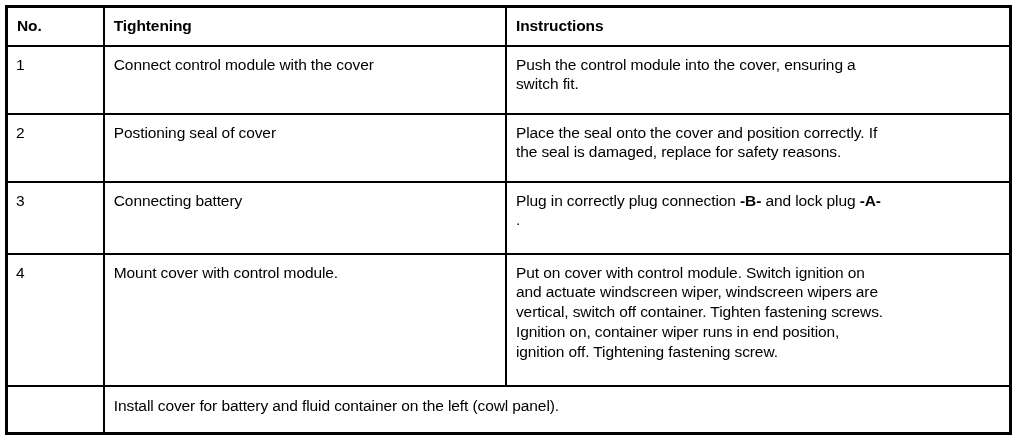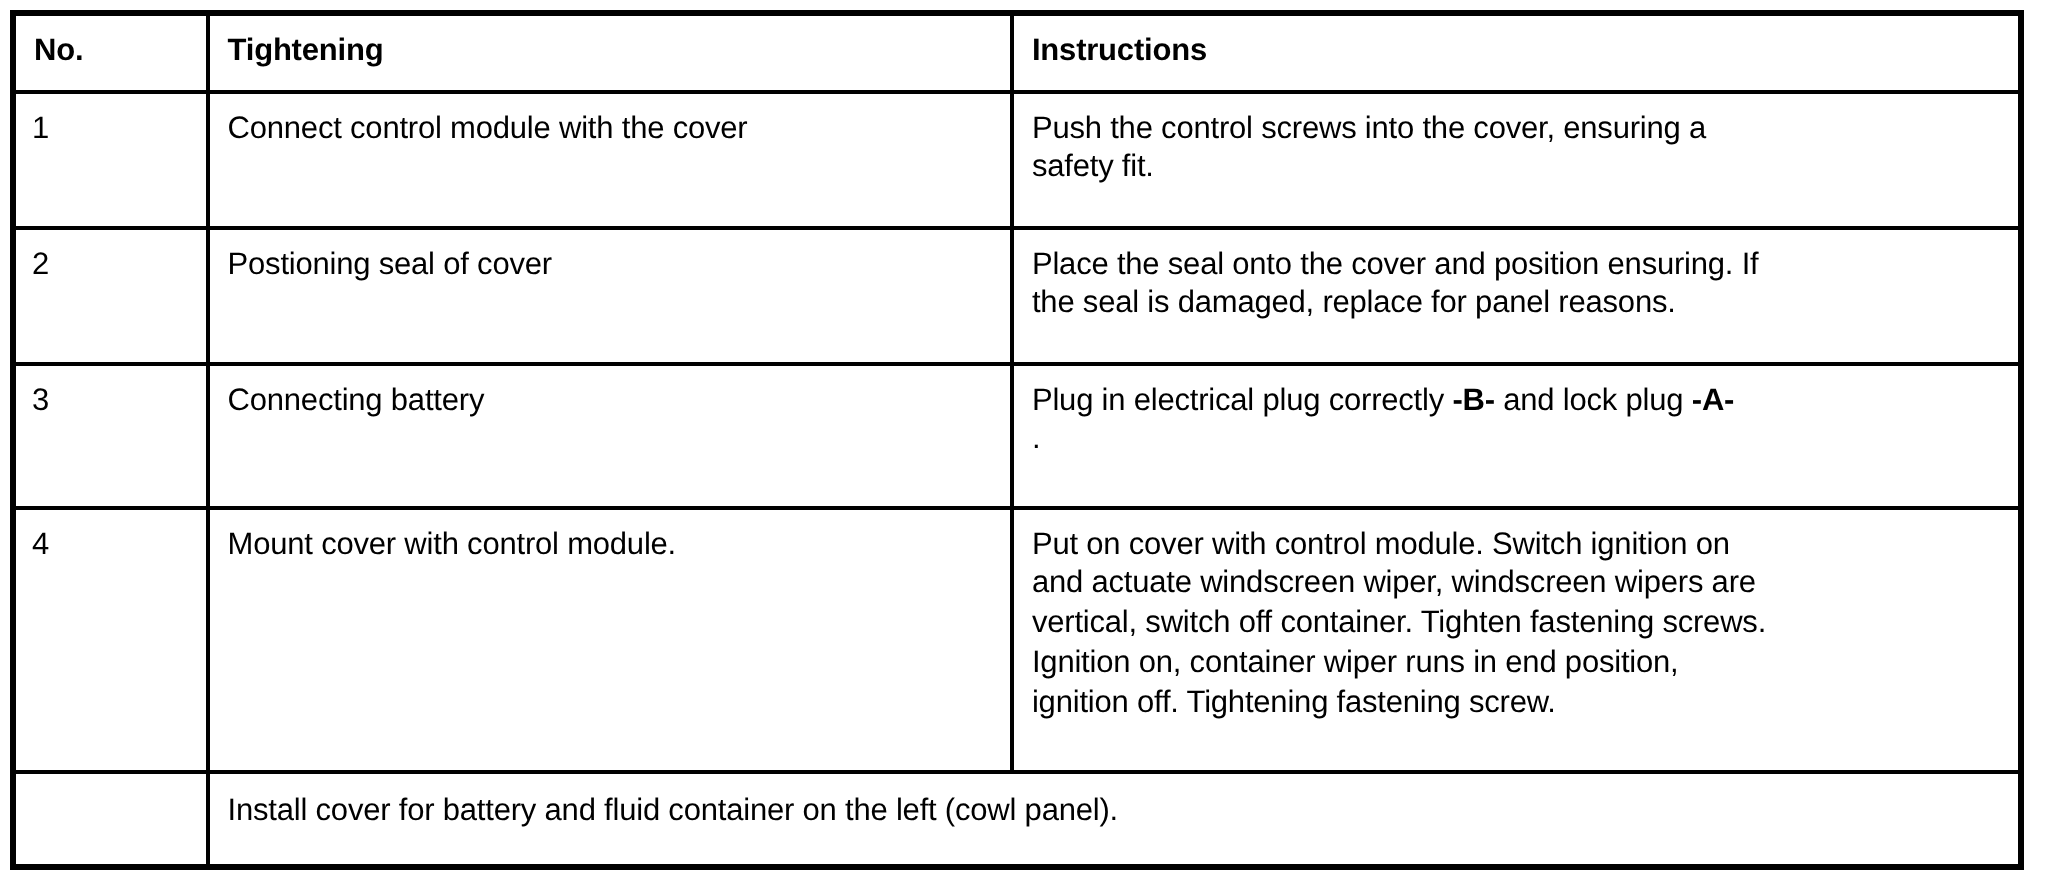--- a/index.html
+++ b/index.html
@@ -95,40 +95,40 @@
         <th>Instructions</th>
       </tr>
     </thead>
 
     <tbody>
 
       <tr class="r-1">
         <td class="no-cell">1</td>
         <td>Connect control module with the cover</td>
         <td>
-          <span class="line">Push the control screws into the cover, ensuring a</span>
-          <span class="line">safety fit.</span>
+          <span class="line">Push the control module into the cover, ensuring a</span>
+          <span class="line">switch fit.</span>
         </td>
       </tr>
 
       <tr class="r-2">
         <td class="no-cell">2</td>
         <td>Postioning seal of cover</td>
         <td>
-          <span class="line">Place the seal onto the cover and position ensuring. If</span>
-          <span class="line">the seal is damaged, replace for panel reasons.</span>
+          <span class="line">Place the seal onto the cover and position correctly. If</span>
+          <span class="line">the seal is damaged, replace for safety reasons.</span>
         </td>
       </tr>
 
       <tr class="r-3">
         <td class="no-cell">3</td>
         <td>Connecting battery</td>
         <td>
           <span class="line">
-            <span>Plug in electrical plug correctly </span><span class="bold-ref">-B-</span><span> and lock plug </span><span class="bold-ref">-A-</span>
+            <span>Plug in correctly plug connection </span><span class="bold-ref">-B-</span><span> and lock plug </span><span class="bold-ref">-A-</span>
           </span>
           <span class="line">.</span>
         </td>
       </tr>
 
       <tr class="r-4">
         <td class="no-cell">4</td>
         <td>Mount cover with control module.</td>
         <td>
           <span class="line">Put on cover with control module. Switch ignition on</span>

